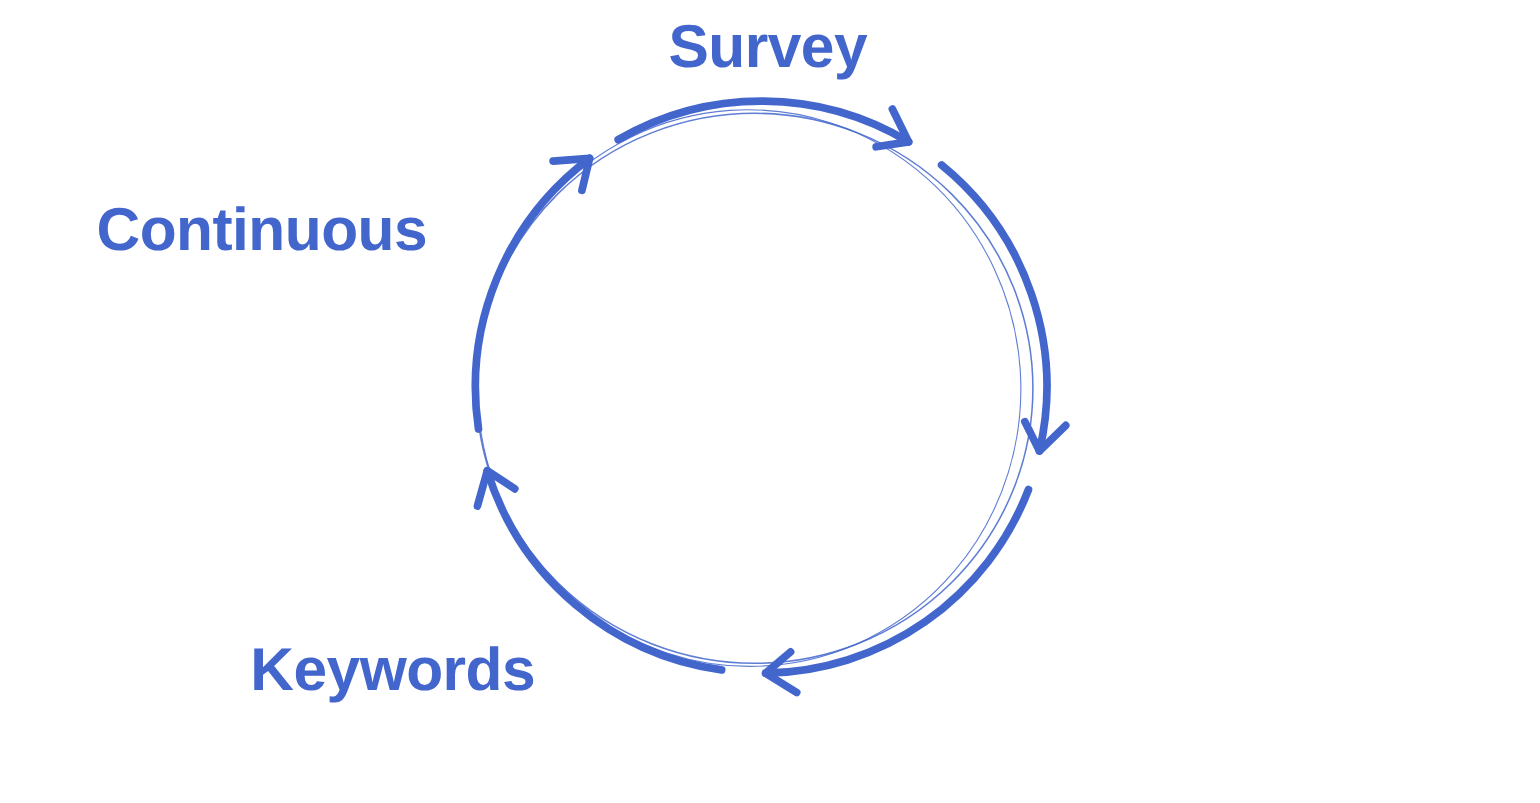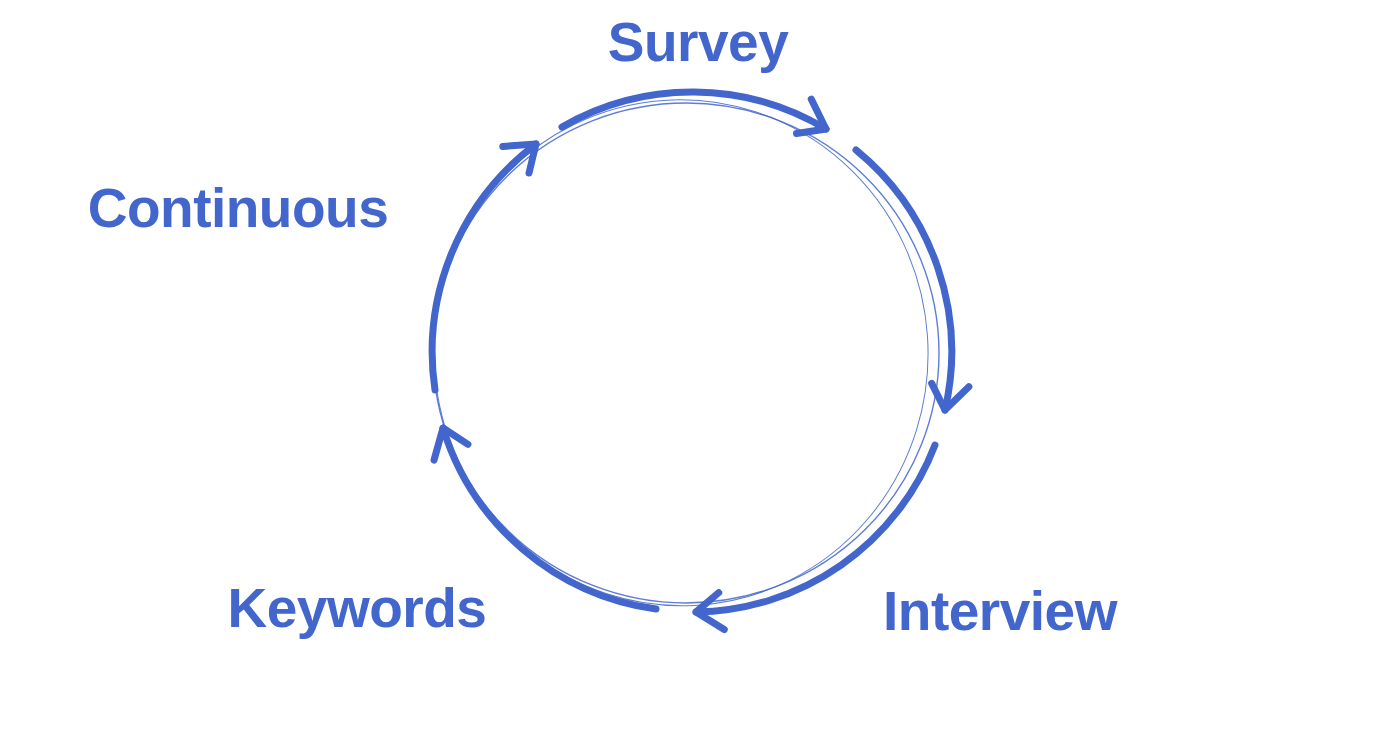--- a/index.html
+++ b/index.html
@@ -79,15 +79,14 @@
 
   <div class="cycle-label centered" style="left:698px; top:15px;">Survey</div>
 
 
   <div class="cycle-label two-line centered" style="left:238px; top:176px;">
     <span style="display:block">Continuous</span>
   </div>
 
   <div class="cycle-label centered" style="left:357px; top:581px;">Keywords</div>
 
-  <div class="cycle-label centered" style="left:1000px; top:584px;">Interview</div>
 
 </div>
 
 </body></html>

